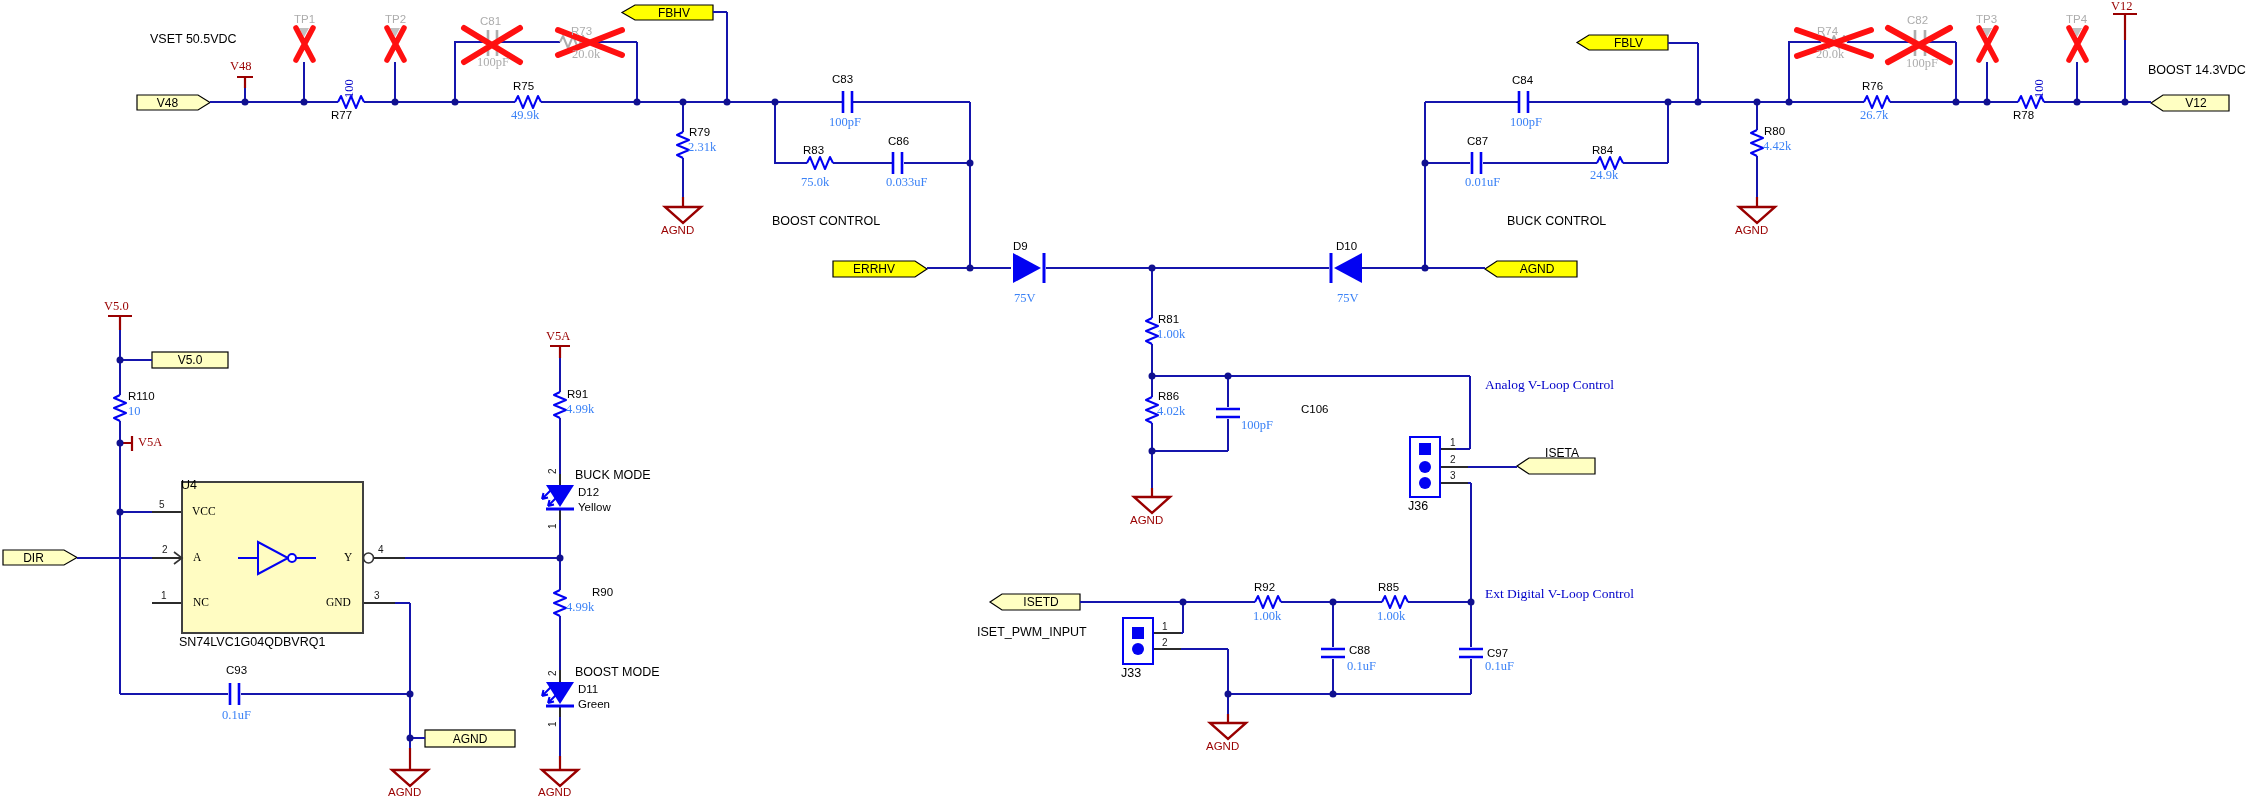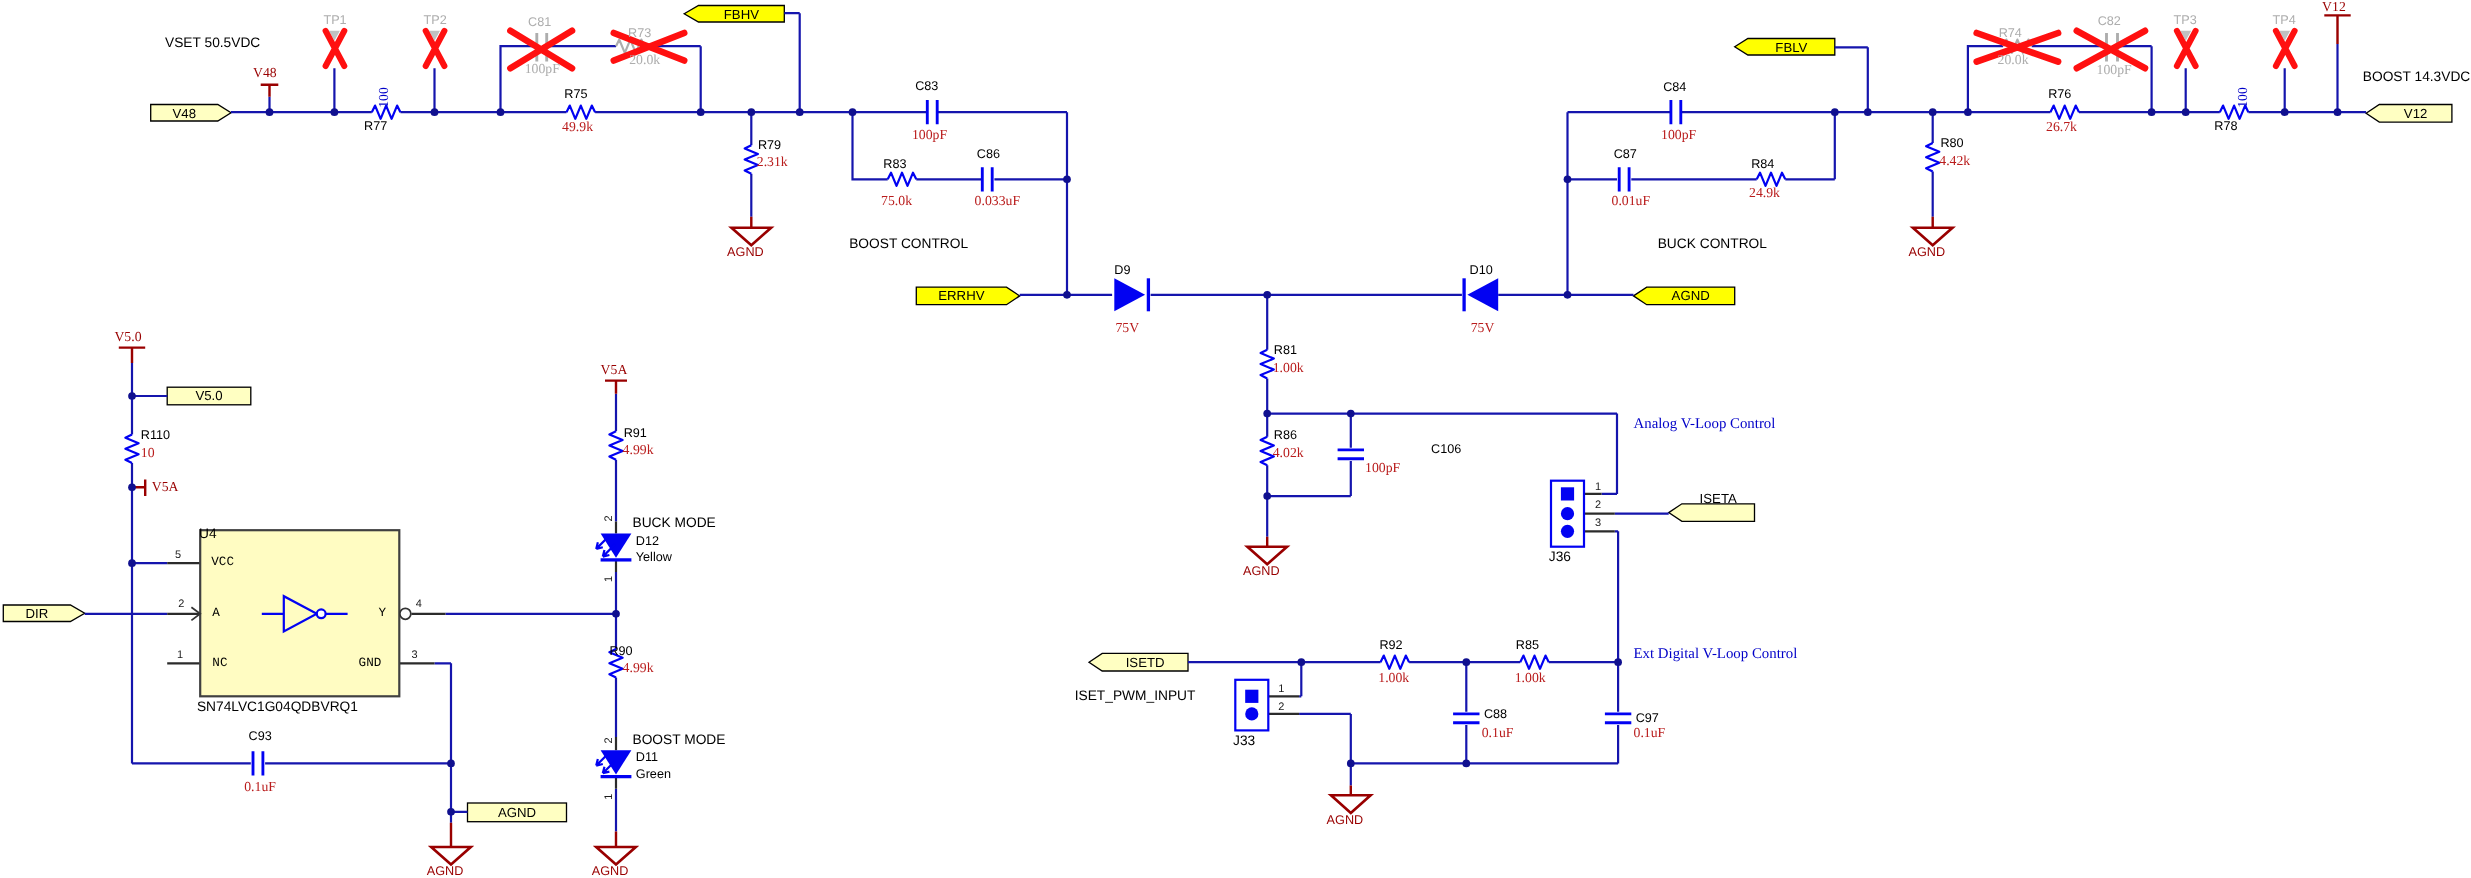--- a/index.html
+++ b/index.html
@@ -1,29 +1,29 @@
 <!DOCTYPE html>
 <html><head>
 <meta charset="utf-8">
 <style>
   html,body{margin:0;padding:0;background:#fff;}
   #canvas{position:relative;width:2246px;height:798px;background:#fff;overflow:hidden;
           font-family:"Liberation Sans",sans-serif;}
   #shapes{position:absolute;left:0;top:0;}
   .lbl{position:absolute;font-family:"Liberation Sans",sans-serif;font-size:11.5px;color:#000;white-space:nowrap;line-height:1.05;}
   .big{font-size:12.5px;}
-  .val{position:absolute;font-family:"Liberation Serif",serif;font-size:12.5px;color:#b91c1c;white-space:nowrap;line-height:1.05;}
+  .val{position:absolute;font-family:"Liberation Serif",serif;font-size:12.5px;color:#3b82f6;white-space:nowrap;line-height:1.05;}
   .flag{position:absolute;font-family:"Liberation Serif",serif;font-size:12.5px;color:#990000;white-space:nowrap;line-height:1.05;}
   .gray{color:#ADADAD;}
   .grayval{color:#ADADAD;}
   .gndtext{position:absolute;font-family:"Liberation Sans",sans-serif;font-size:11.5px;color:#990000;white-space:nowrap;}
   .tagtext{position:absolute;font-family:"Liberation Sans",sans-serif;font-size:12px;color:#000;text-align:center;white-space:nowrap;}
   .sect{position:absolute;font-family:"Liberation Serif",serif;font-size:13.5px;color:#0000C8;white-space:nowrap;}
   .pin{position:absolute;font-family:"Liberation Sans",sans-serif;font-size:10px;color:#1a1a1a;white-space:nowrap;}
-  .pname{position:absolute;font-family:Liberation Mono, monospace;font-size:11.5px;color:#000;white-space:nowrap;}
+  .pname{position:absolute;font-family:Liberation Serif, serif;font-size:11.5px;color:#000;white-space:nowrap;}
   .svgval{font-family:"Liberation Serif",serif;font-size:12.5px;fill:#0000C8;}
   .svgpin{font-family:"Liberation Sans",sans-serif;font-size:10px;fill:#1a1a1a;}
 </style>
 </head>
 <body>
 
 <div id="canvas">
 
 <svg id="shapes" width="2246" height="798" viewBox="0 0 2246 798">
 
@@ -340,21 +340,21 @@
 <div class="val" style="left:222px;top:709px">0.1uF</div>
 <div class="tagtext" style="left:425px;top:732px;width:90px">AGND</div>
 <div class="gndtext" style="left:388px;top:786px">AGND</div>
 
 <div class="flag" style="left:546px;top:330px">V5A</div>
 <div class="lbl" style="left:567px;top:388px">R91</div>
 <div class="val" style="left:566px;top:403px">4.99k</div>
 <div class="lbl big" style="left:575px;top:469px">BUCK MODE</div>
 <div class="lbl" style="left:578px;top:486px">D12</div>
 <div class="lbl" style="left:578px;top:501px">Yellow</div>
-<div class="lbl" style="left:554px;top:586px">R90</div>
+<div class="lbl" style="left:592px;top:586px">R90</div>
 <div class="val" style="left:566px;top:601px">4.99k</div>
 <div class="lbl big" style="left:575px;top:666px">BOOST MODE</div>
 <div class="lbl" style="left:578px;top:683px">D11</div>
 <div class="lbl" style="left:578px;top:698px">Green</div>
 <div class="gndtext" style="left:538px;top:786px">AGND</div>
 
 <div class="tagtext" style="left:1589px;top:36px;width:79px">FBLV</div>
 <div class="lbl" style="left:1512px;top:74px">C84</div>
 <div class="val" style="left:1510px;top:116px">100pF</div>
 <div class="lbl" style="left:1467px;top:135px">C87</div>

